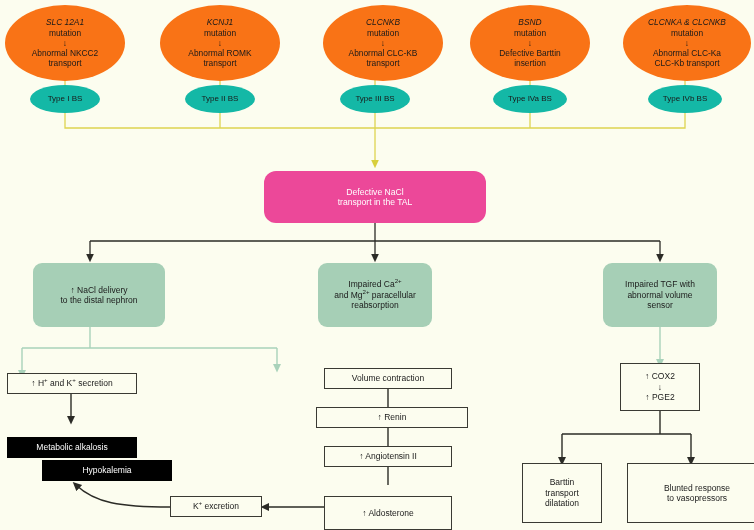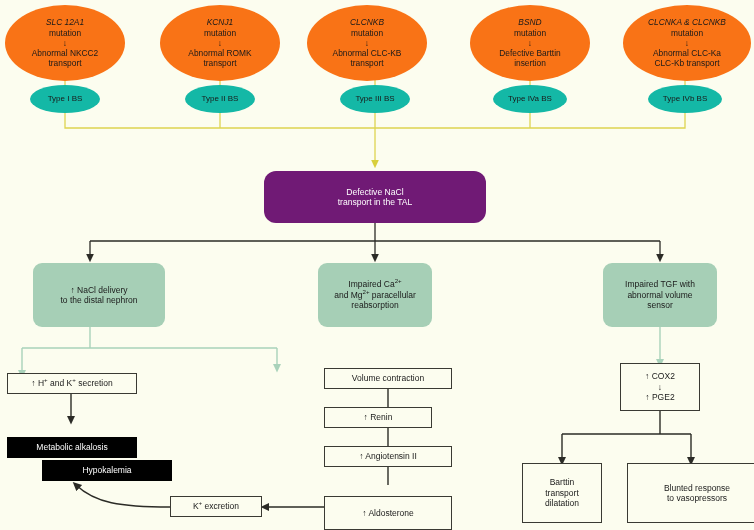--- a/index.html
+++ b/index.html
@@ -42,21 +42,21 @@
   .gene-ellipse .gene-name { font-style: italic; }
   
   .type-ellipse {
     background: #14b8a6;
     border-radius: 50%;
     font-size: 8px;
     color: #1a1a1a;
   }
   
   .black-round {
-    background: #701a75;
+    background: #ec4899;
     border-radius: 12px;
     color: #ffffff;
     font-size: 8.6px;
   }
   
   .green-round {
     background: #a6cfb6;
     border-radius: 9px;
     color: #1a1a1a;
     font-size: 8.5px;
@@ -157,21 +157,21 @@
   <div class="node gene-ellipse" style="left:160px; top:5px; width:120px; height:76px;">
     <div>
       <span class="stack gene-name">KCNJ1</span>
       <span class="stack">mutation</span>
       <span class="stack arr">↓</span>
       <span class="stack">Abnormal ROMK</span>
       <span class="stack">transport</span>
     </div>
   </div>
 
-  <div class="node gene-ellipse" style="left:307px; top:5px; width:120px; height:76px;">
+  <div class="node gene-ellipse" style="left:323px; top:5px; width:120px; height:76px;">
     <div>
       <span class="stack gene-name">CLCNKB</span>
       <span class="stack">mutation</span>
       <span class="stack arr">↓</span>
       <span class="stack">Abnormal CLC-KB</span>
       <span class="stack">transport</span>
     </div>
   </div>
 
   <div class="node gene-ellipse" style="left:470px; top:5px; width:120px; height:76px;">
@@ -252,21 +252,21 @@
     <span>Hypokalemia</span>
   </div>
 
   <div class="node box-outline" style="left:170px; top:496px; width:92px; height:21px;">
     <span><span>K</span><sup>+</sup><span> excretion</span></span>
   </div>
 
   <div class="node box-outline" style="left:324px; top:368px; width:128px; height:21px;">
     <span>Volume contraction</span>
   </div>
-  <div class="node box-outline" style="left:324px; top:407px; width:108px; height:21px;justify-content:center;">
+  <div class="node box-outline" style="left:316px; top:407px; width:152px; height:21px;justify-content:center;">
     <span>↑ Renin</span>
   </div>
   <div class="node box-outline" style="left:324px; top:446px; width:128px; height:21px;">
     <span>↑ Angiotensin II</span>
   </div>
   <div class="node box-outline" style="left:324px; top:496px; width:128px; height:34px;">
     <span>↑ Aldosterone</span>
   </div>
 
   <div class="node box-outline" style="left:620px; top:363px; width:80px; height:48px;">

